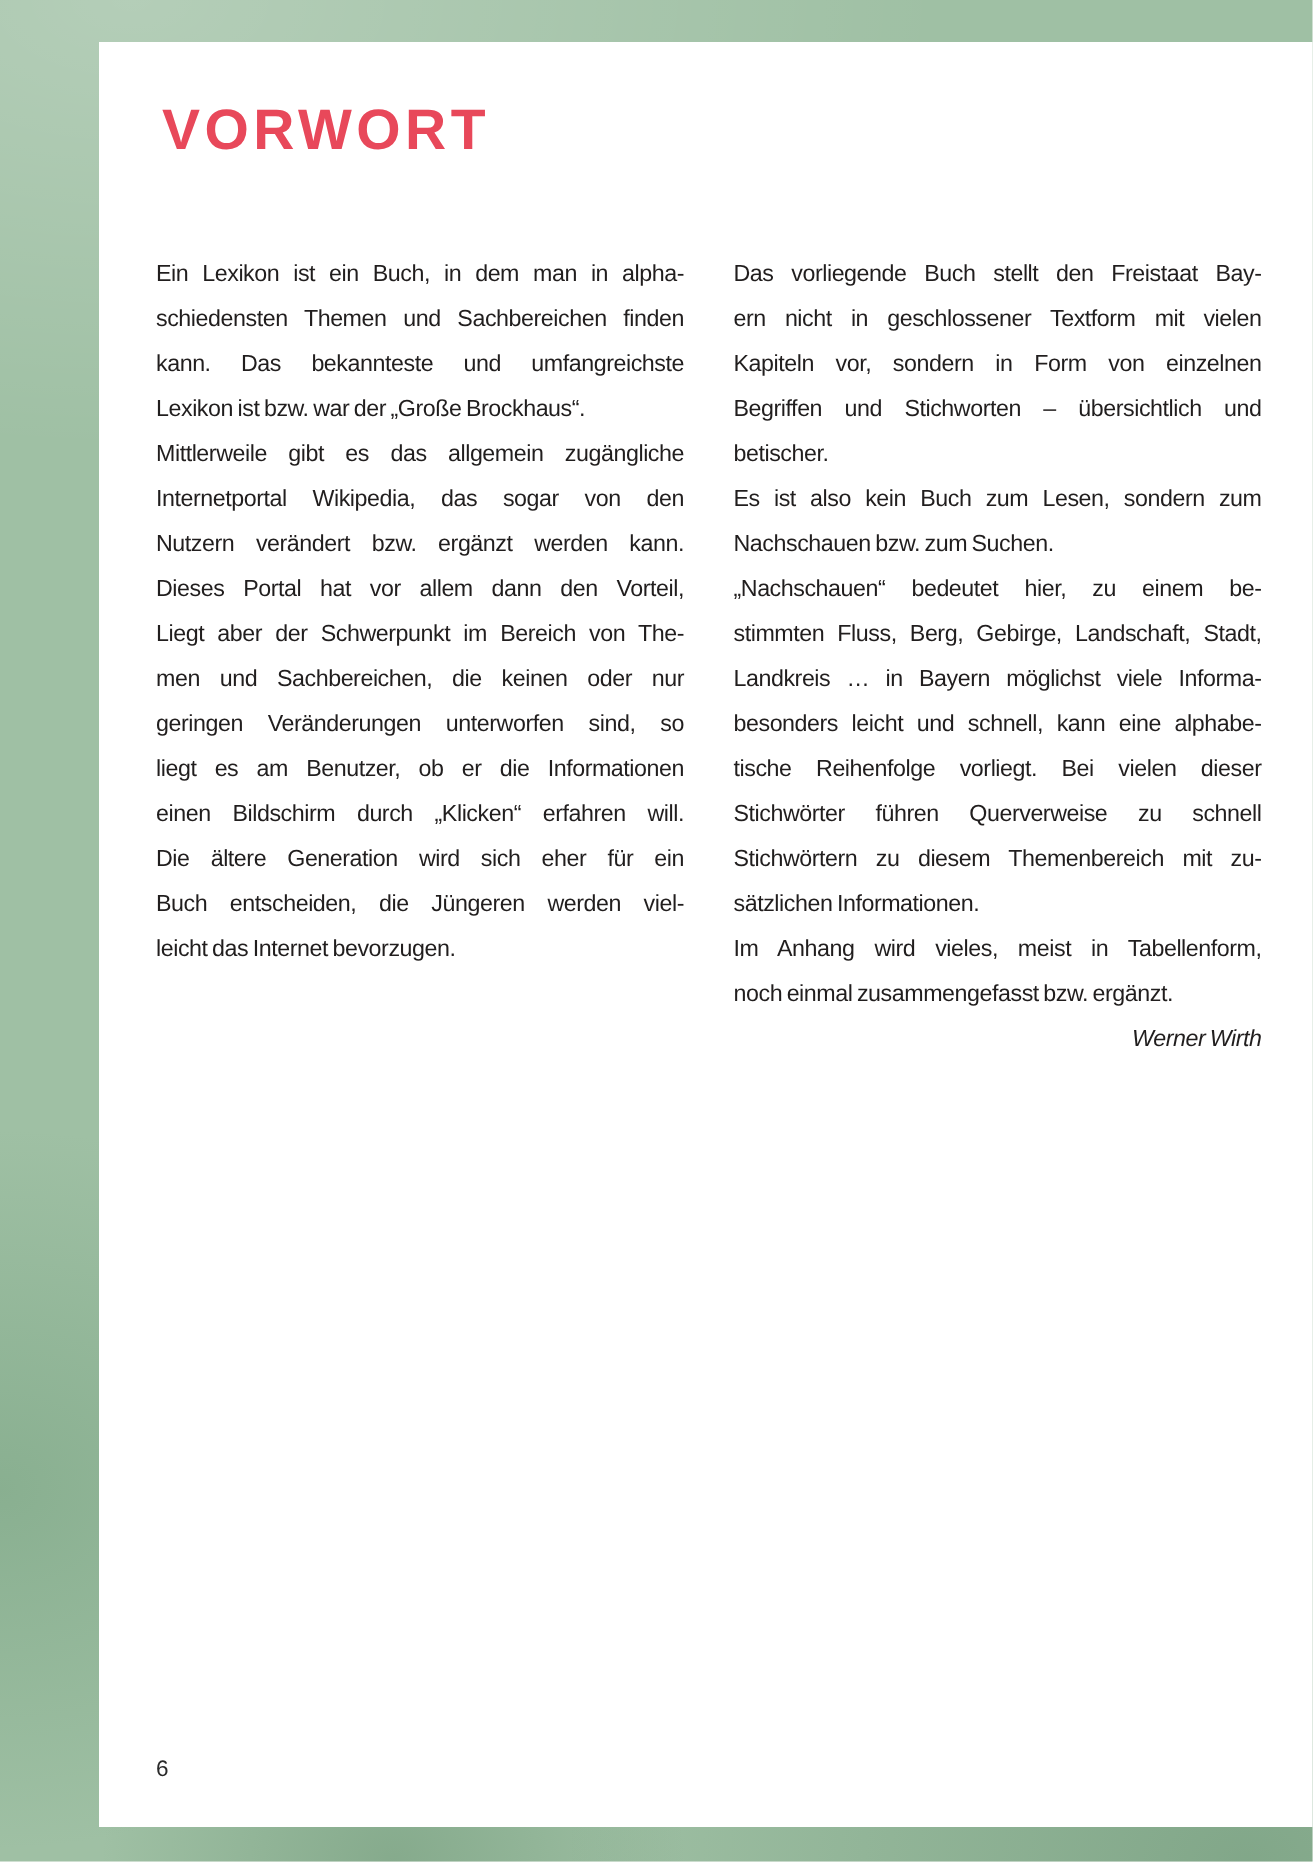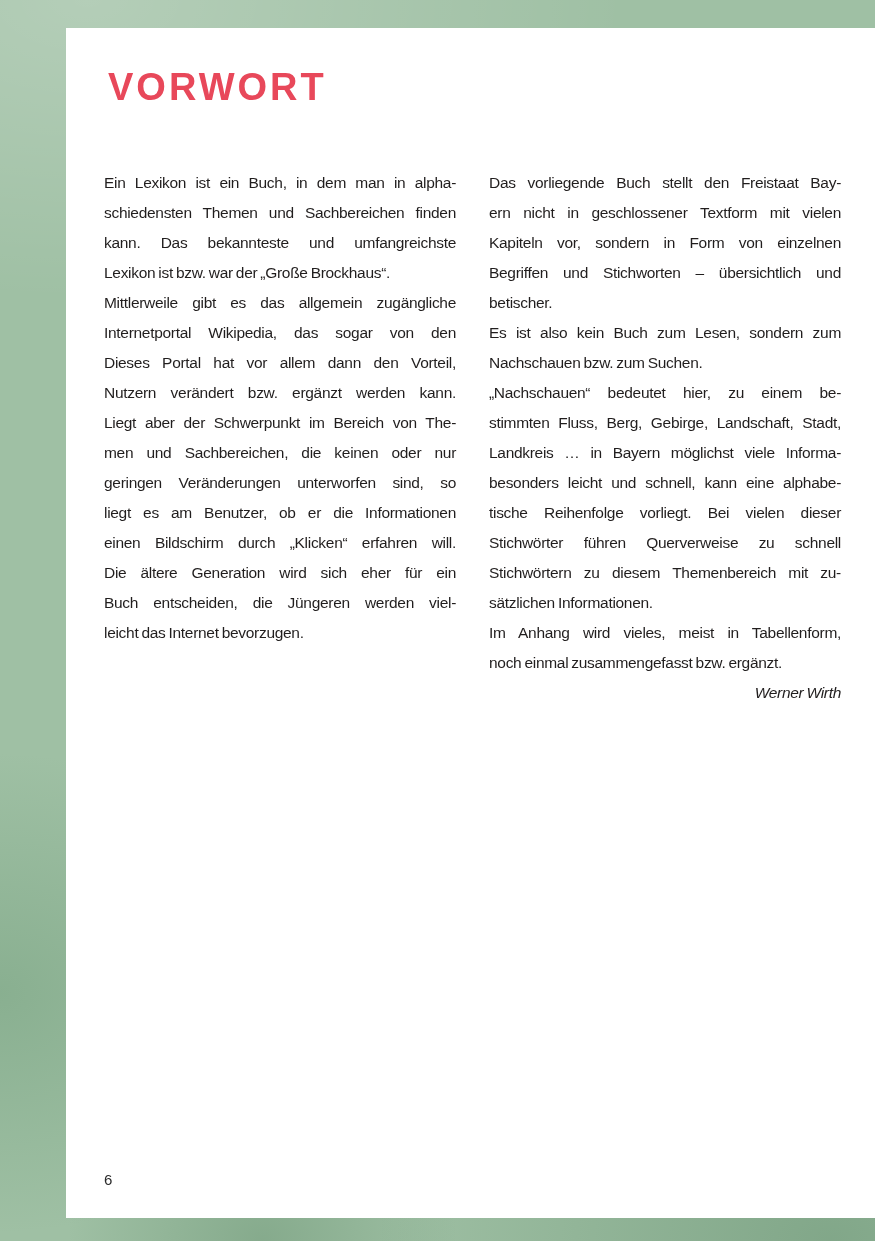--- a/index.html
+++ b/index.html
@@ -99,22 +99,22 @@
     <div class="col">
         <div class="para">
           <div class="line">Ein Lexikon ist ein Buch, in dem man in alpha-</div>
           <div class="line">schiedensten Themen und Sachbereichen finden</div>
           <div class="line">kann. Das bekannteste und umfangreichste</div>
           <div class="line last">Lexikon ist bzw. war der „Große Brockhaus“.</div>
         </div>
         <div class="para">
           <div class="line">Mittlerweile gibt es das allgemein zugängliche</div>
           <div class="line">Internetportal Wikipedia, das sogar von den</div>
+          <div class="line">Nutzern verändert bzw. ergänzt werden kann.</div>
           <div class="line">Dieses Portal hat vor allem dann den Vorteil,</div>
-          <div class="line">Nutzern verändert bzw. ergänzt werden kann.</div>
           <div class="line">Liegt aber der Schwerpunkt im Bereich von The-</div>
           <div class="line">men und Sachbereichen, die keinen oder nur</div>
           <div class="line">geringen Veränderungen unterworfen sind, so</div>
           <div class="line">liegt es am Benutzer, ob er die Informationen</div>
           <div class="line">einen Bildschirm durch „Klicken“ erfahren will.</div>
           <div class="line">Die ältere Generation wird sich eher für ein</div>
           <div class="line">Buch entscheiden, die Jüngeren werden viel-</div>
           <div class="line last">leicht das Internet bevorzugen.</div>
         </div>
       </div>

